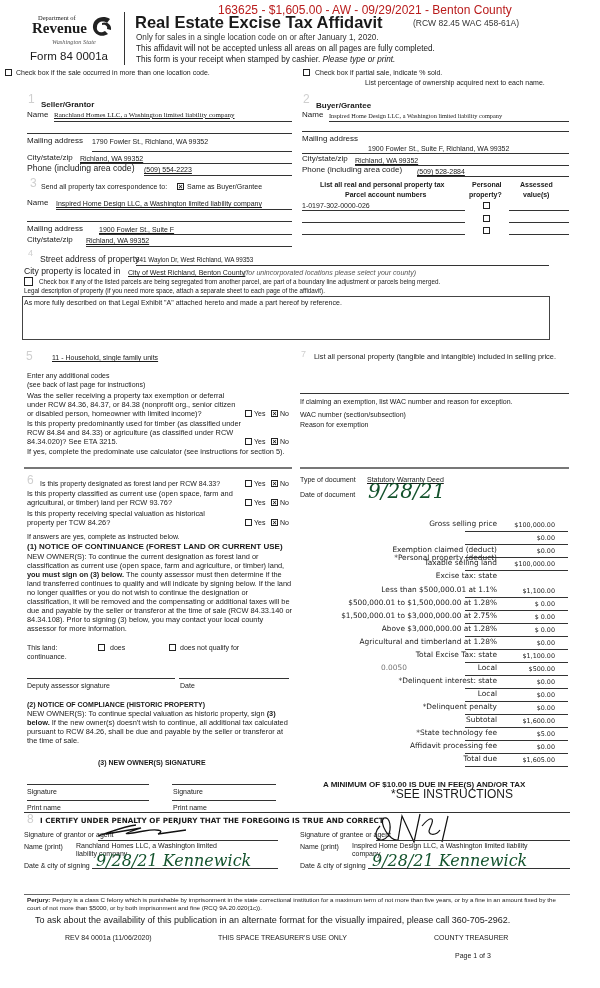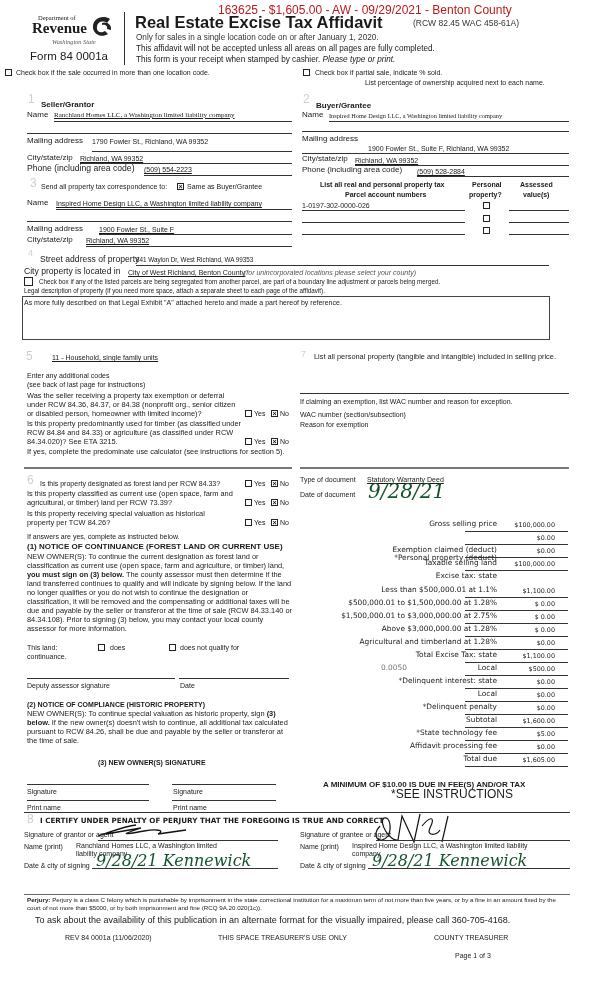--- a/index.html
+++ b/index.html
@@ -161,21 +161,21 @@
 <div class="t s7" style="left:300px;top:420px;">Reason for exemption</div>
 <div class="hr2" style="left:300px;top:467px;width:269px;border-top-color:#777;"></div>
 
 <div class="secnum" style="left:27px;top:473px;">6</div>
 <div class="t s7" style="left:40px;top:479px;">Is this property designated as forest land per RCW 84.33?</div>
 <div class="cb" style="left:245px;top:480px;"></div>
 <div class="t s7" style="left:254px;top:479px;">Yes</div>
 <div class="cbx" style="left:271px;top:480px;">×</div>
 <div class="t s7" style="left:280px;top:479px;">No</div>
 
-<div class="wrap" style="left:27px;top:489px;width:210px;">Is this property classified as current use (open space, farm and agricultural, or timber) land per RCW 73.39?</div>
+<div class="wrap" style="left:27px;top:489px;width:210px;">Is this property classified as current use (open space, farm and agricultural, or timber) land per RCW 93.76?</div>
 <div class="cb" style="left:245px;top:499px;"></div>
 <div class="t s7" style="left:254px;top:498px;">Yes</div>
 <div class="cbx" style="left:271px;top:499px;">×</div>
 <div class="t s7" style="left:280px;top:498px;">No</div>
 
 <div class="wrap" style="left:27px;top:509px;width:200px;">Is this property receiving special valuation as historical property per TCW 84.26?</div>
 <div class="cb" style="left:245px;top:519px;"></div>
 <div class="t s7" style="left:254px;top:518px;">Yes</div>
 <div class="cbx" style="left:271px;top:519px;">×</div>
 <div class="t s7" style="left:280px;top:518px;">No</div>
@@ -328,17 +328,17 @@
 <div class="wrap" style="left:352px;top:842px;width:190px;font-size:7px;line-height:8px;">Inspired Home Design LLC, a Washington limited liability company</div>
 <div class="t s7" style="left:300px;top:861px;">Date &amp; city of signing</div>
 <div class="t hand" style="left:372px;top:852px;font-size:16px;line-height:18px;">9/28/21  Kennewick</div>
 <div class="hr" style="left:368px;top:868px;width:202px;"></div>
 
 <div class="hr" style="left:24px;top:894px;width:546px;border-top-color:#666;"></div>
 <div class="wrap" style="left:27px;top:896px;width:540px;font-size:6.2px;line-height:8px;text-indent:0;">
   <span class="b">Perjury:</span>
   <span>Perjury is a class C felony which is punishable by imprisonment in the state correctional institution for a maximum term of not more than five years, or by a fine in an amount fixed by the court of not more than $5000, or by both imprisonment and fine (RCQ 9A.20.020(1c)).</span>
 </div>
-<div class="t" style="left:35px;top:915px;font-size:9px;line-height:11px;">To ask about the availability of this publication in an alternate format for the visually impaired, please call 360-705-4168.</div>
+<div class="t" style="left:35px;top:915px;font-size:9px;line-height:11px;">To ask about the availability of this publication in an alternate format for the visually impaired, please call 360-705-2962.</div>
 <div class="t s7" style="left:65px;top:933px;">REV 84 0001a (11/06/2020)</div>
 <div class="t s7" style="left:218px;top:933px;">THIS SPACE TREASURER'S USE ONLY</div>
 <div class="t s7" style="left:434px;top:933px;">COUNTY TREASURER</div>
 <div class="t s7" style="left:455px;top:951px;">Page 1 of 3</div>
 
 </body></html>

